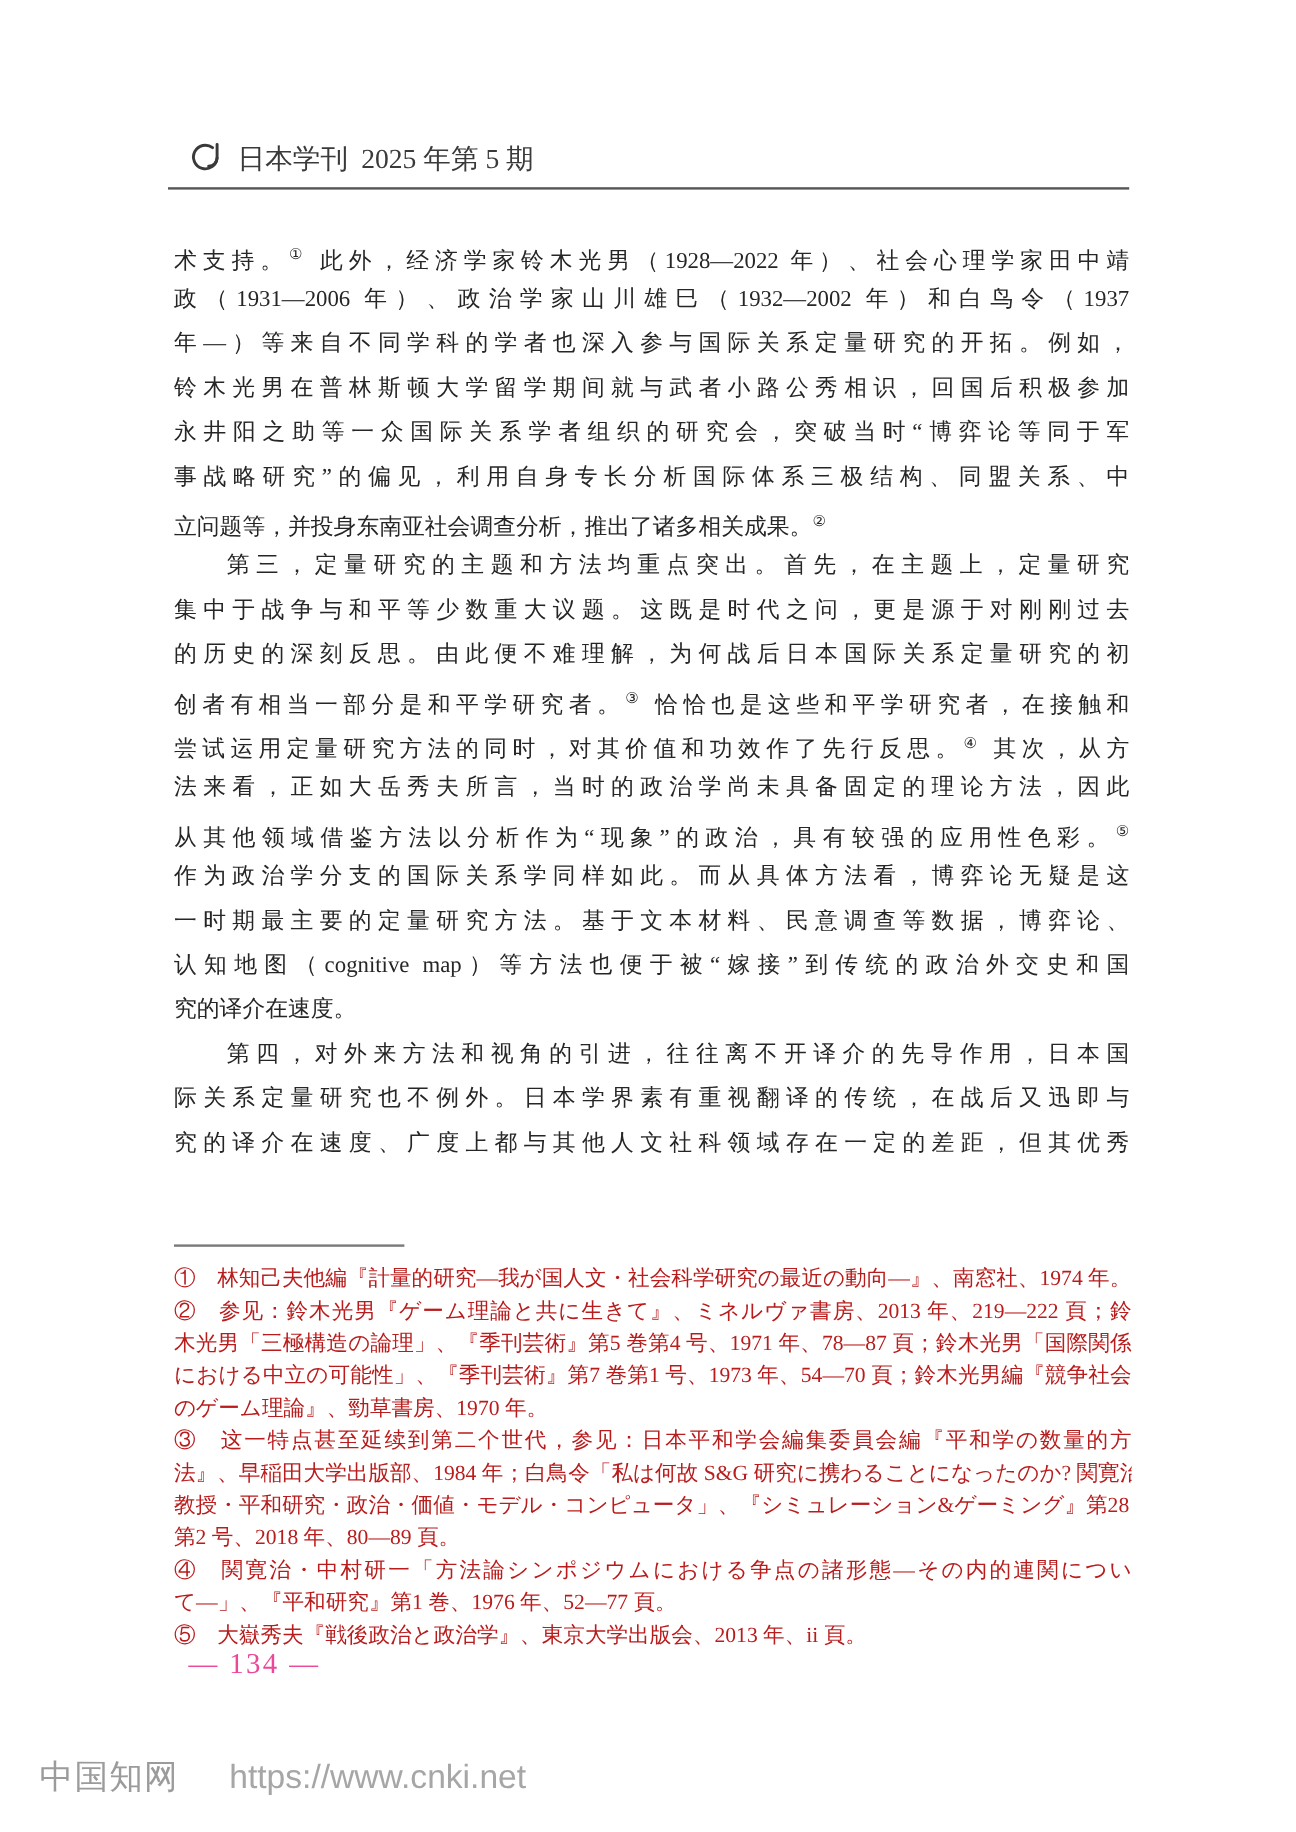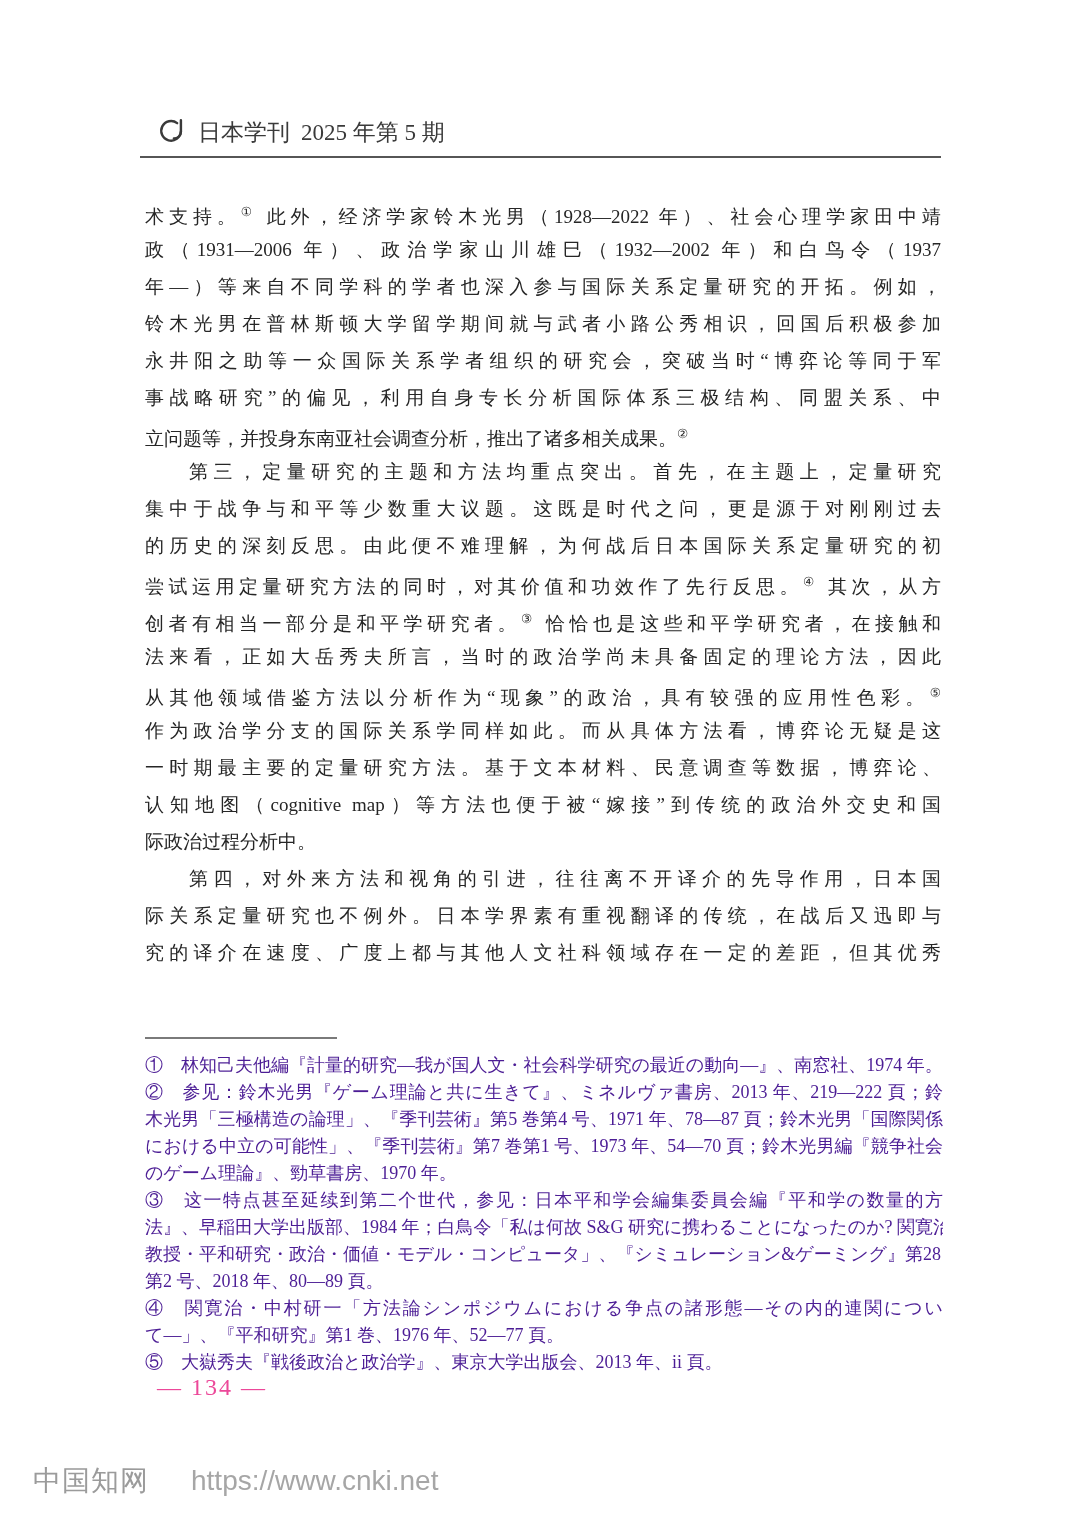--- a/index.html
+++ b/index.html
@@ -43,21 +43,21 @@
   .tline.indent { padding-left:44px; }
   sup.ref { font-size:66%; vertical-align:7px; letter-spacing:0; }
 
   
   .footnote-divider {
     position:absolute; left:145px; top:1037px;
     width:192px; height:2px; background:#7a7a7a;
   }
   .footnotes {
     position:absolute; left:145px; top:1052px; width:798px;
-    color:#4c1d95;
+    color:#b91c1c;
   }
   .footnotes .tline {
     height:27px; line-height:27px;
     font-size:18px;
   }
 
   
   .page-number {
     position:absolute; left:157px; top:1374px;
     font-size:24px; color:#ec4899; letter-spacing:2px;
@@ -94,28 +94,28 @@
         <div class="tline">年—）等来自不同学科的学者也深入参与国际关系定量研究的开拓。例如，</div>
         <div class="tline">铃木光男在普林斯顿大学留学期间就与武者小路公秀相识，回国后积极参加</div>
         <div class="tline">永井阳之助等一众国际关系学者组织的研究会，突破当时“博弈论等同于军</div>
         <div class="tline">事战略研究”的偏见，利用自身专长分析国际体系三极结构、同盟关系、中</div>
         <div class="tline last">立问题等，并投身东南亚社会调查分析，推出了诸多相关成果。<sup class="ref">②</sup></div>
       </div>
     <div class="para">
         <div class="tline indent">第三，定量研究的主题和方法均重点突出。首先，在主题上，定量研究</div>
         <div class="tline">集中于战争与和平等少数重大议题。这既是时代之问，更是源于对刚刚过去</div>
         <div class="tline">的历史的深刻反思。由此便不难理解，为何战后日本国际关系定量研究的初</div>
+        <div class="tline">创者有相当一部分是和平学研究者。<sup class="ref">③</sup> 恰恰也是这些和平学研究者，在接触和</div>
         <div class="tline">尝试运用定量研究方法的同时，对其价值和功效作了先行反思。<sup class="ref">④</sup> 其次，从方</div>
-        <div class="tline">创者有相当一部分是和平学研究者。<sup class="ref">③</sup> 恰恰也是这些和平学研究者，在接触和</div>
         <div class="tline">法来看，正如大岳秀夫所言，当时的政治学尚未具备固定的理论方法，因此</div>
         <div class="tline">从其他领域借鉴方法以分析作为“现象”的政治，具有较强的应用性色彩。<sup class="ref">⑤</sup></div>
         <div class="tline">作为政治学分支的国际关系学同样如此。而从具体方法看，博弈论无疑是这</div>
         <div class="tline">一时期最主要的定量研究方法。基于文本材料、民意调查等数据，博弈论、</div>
         <div class="tline">认知地图（cognitive map）等方法也便于被“嫁接”到传统的政治外交史和国</div>
-        <div class="tline last">际政治过程分析中。</div>
+        <div class="tline last">究的译介在速度。</div>
       </div>
     <div class="para">
         <div class="tline indent">第四，对外来方法和视角的引进，往往离不开译介的先导作用，日本国</div>
         <div class="tline">际关系定量研究也不例外。日本学界素有重视翻译的传统，在战后又迅即与</div>
         <div class="tline">究的译介在速度、广度上都与其他人文社科领域存在一定的差距，但其优秀</div>
       </div>
   </div>
 
   <div class="footnote-divider"></div>
 

